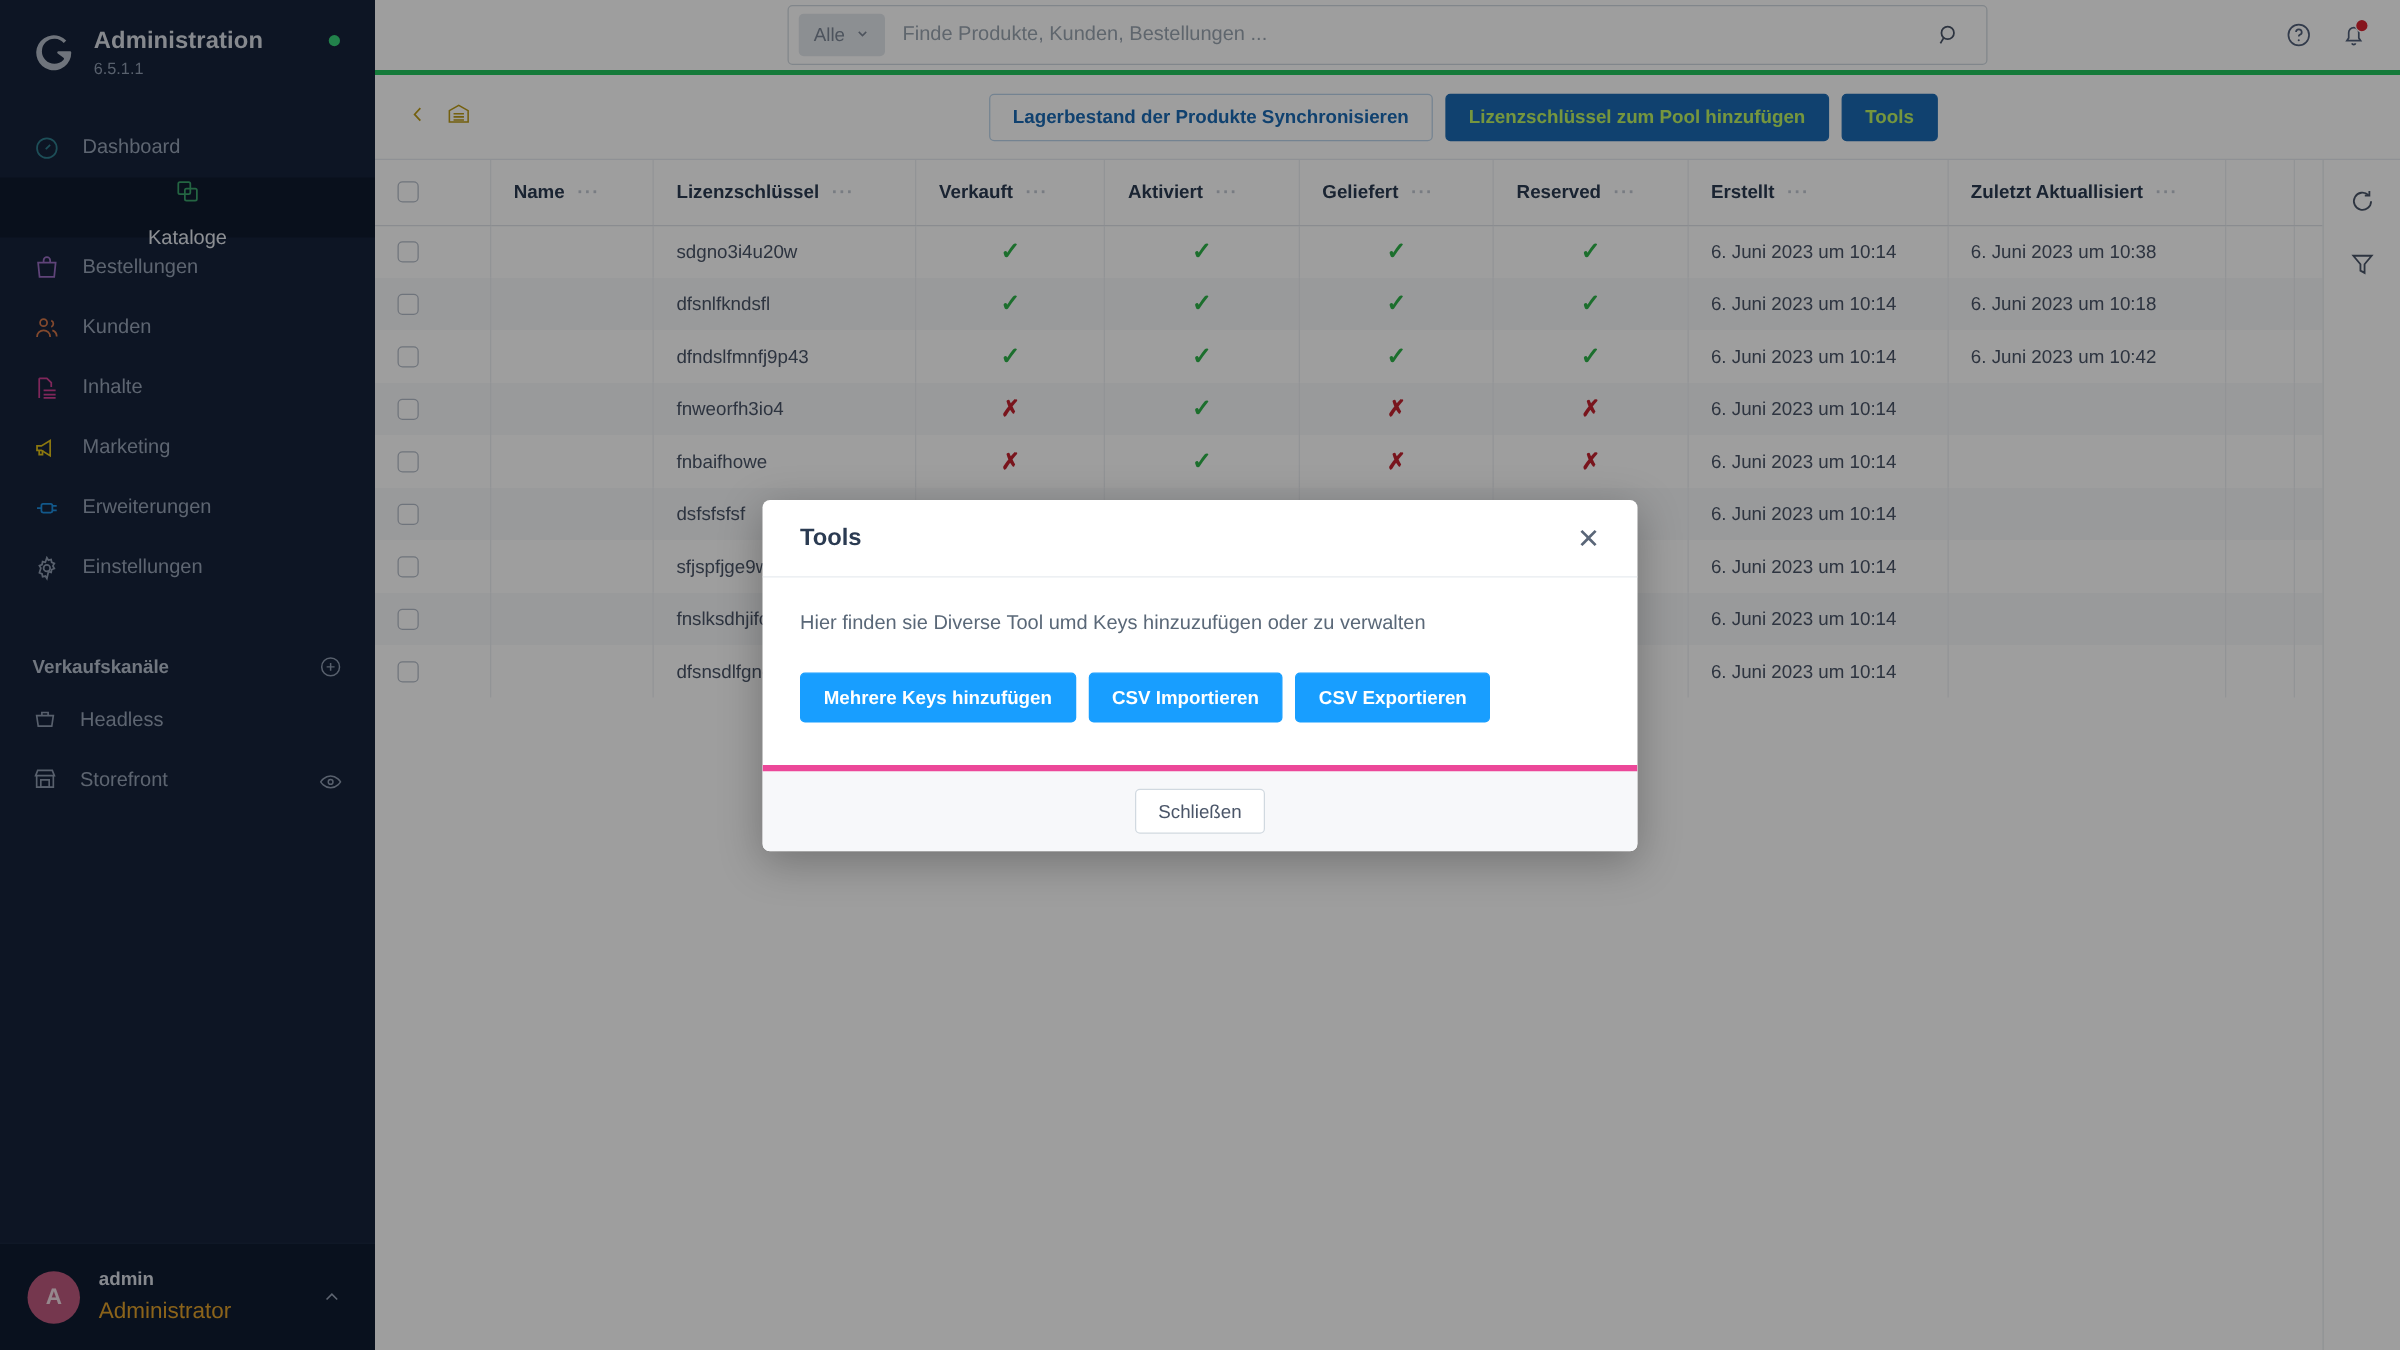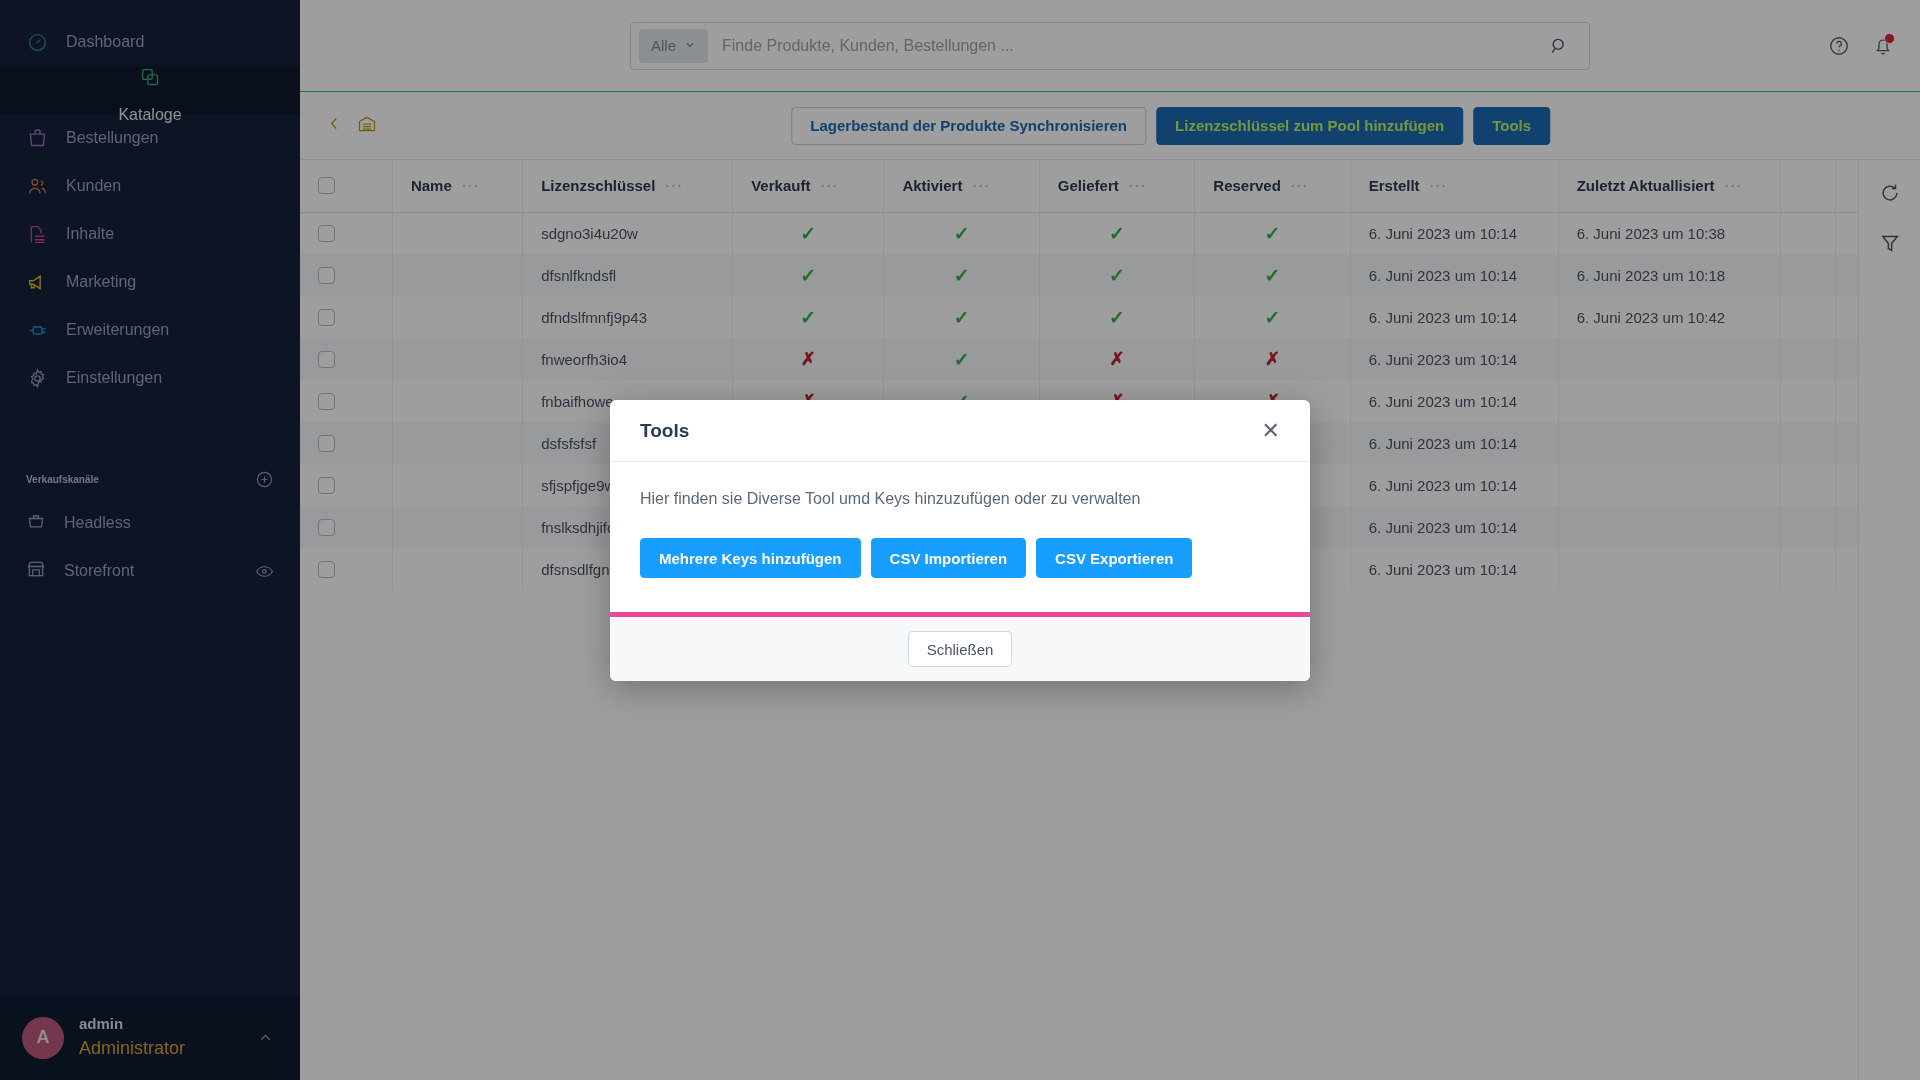--- a/index.html
+++ b/index.html
@@ -37,22 +37,22 @@
   .sb-item {
     display: flex; align-items: center; gap: 18px;
     height: 48px; padding: 0 26px;
     color: #97a3b6; font-size: 16px;
     cursor: pointer;
   }
   .sb-item.active { background: #0f1a2e; color: #e4e8ef; flex-direction: column; }
   .sb-item .ic { width: 22px; height: 22px; flex: 0 0 22px; display:flex; align-items:center; justify-content:center;}
   .sb-section {
     display:flex; align-items:center; justify-content:space-between;
-    padding: 0 26px; margin-top: 68px; margin-bottom: 10px;
-    color: #b6c0cf; font-size: 10px; font-weight: bold;
+    padding: 0 26px; margin-top: 46px; margin-bottom: 10px;
+    color: #b6c0cf; font-size: 15px; font-weight: bold;
   }
   .sb-section .plus { color: #8e9bb0; cursor: pointer; display:flex; }
   .sb-chan {
     display:flex; align-items:center; gap: 18px;
     height: 48px; padding: 0 26px;
     color: #97a3b6; font-size: 16px; cursor: pointer;
     position: relative;
   }
   .sb-chan .eye { position:absolute; right: 26px; color:#8e9bb0; display:flex;}
   .sb-spacer { flex: 1 1 auto; }
@@ -73,24 +73,24 @@
     display:flex; align-items:center; justify-content:center;
     font-size: 18px; font-weight: bold;
   }
   .sb-uname { color:#d8dde6; font-size:15px; font-weight:bold; line-height:1.5;}
   .sb-urole { color:#e0a12b; font-size:18px; line-height:1.5;text-align:center;}
   .sb-ucaret { position:absolute; right: 26px; color:#97a3b6; display:flex;}
 
   
   #main { flex: 1 1 auto; display:flex; flex-direction: column; background:#f9f9f9; position:relative;}
   .topbar {
-    height: 92px; background:#fff;
+    height: 60px; background:#fff;
     display:flex; align-items:center; justify-content:center;
     position: relative;
-    border-bottom: 1px solid #22c55e;
+    border-bottom: 4px solid #22c55e;
   }
   .search-wrap {
     width: 960px; height: 48px;
     border: 1px solid #d1d9e0; border-radius: 4px;
     background: #fff;
     display:flex; align-items:center; padding: 0 8px 0 8px;
   }
   .search-scope {
     display:flex; align-items:center; gap:8px;
     height: 34px; padding: 0 12px;
@@ -194,20 +194,32 @@
     font-weight:normal; height:36px; padding:0 18px;
   }
 </style>
 </head>
 <body>
 
 <div id="app">
 
   <aside id="sidebar">
 
+    <div class="sb-head">
+      <span class="sb-logo">
+        <svg width="34" height="34" viewBox="0 0 34 34">
+          <path d="M27 7.4A14 14 0 1 0 31 17a1 1 0 0 0-1-1h-9.2a1 1 0 0 0-.6 1.8l4.6 3.4a1 1 0 0 1-.1 1.7A10 10 0 1 1 25 9.3z" fill="#b4bcc8"></path>
+        </svg>
+      </span>
+      <span class="sb-titles">
+        <span class="sb-title">Administration</span>
+        <span class="sb-version">6.5.1.1</span>
+      </span>
+      <span class="sb-dot"></span>
+    </div>
 
     <nav class="sb-nav">
 
       <div class="sb-item">
         <span class="ic">
           <svg width="21" height="21" viewBox="0 0 24 24" fill="none" stroke="#2f7f8f" stroke-width="1.6">
             <circle cx="12" cy="12" r="9"></circle>
               <path d="M15 9l-4 4"></path>
           </svg>
         </span>

